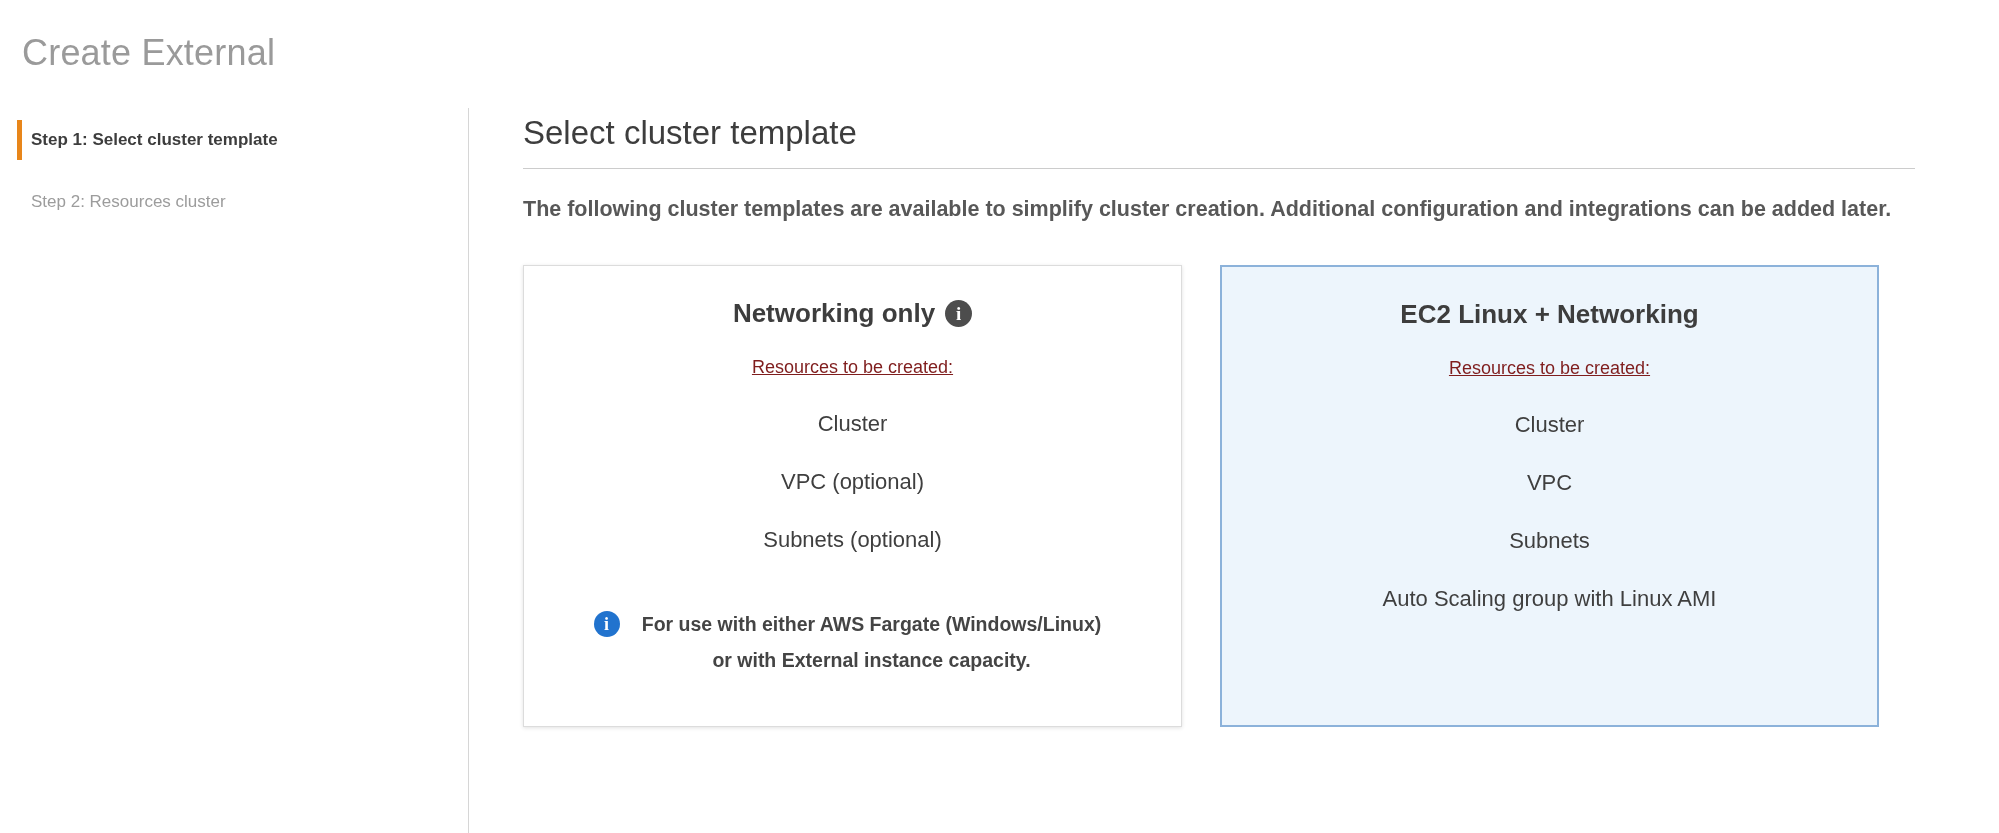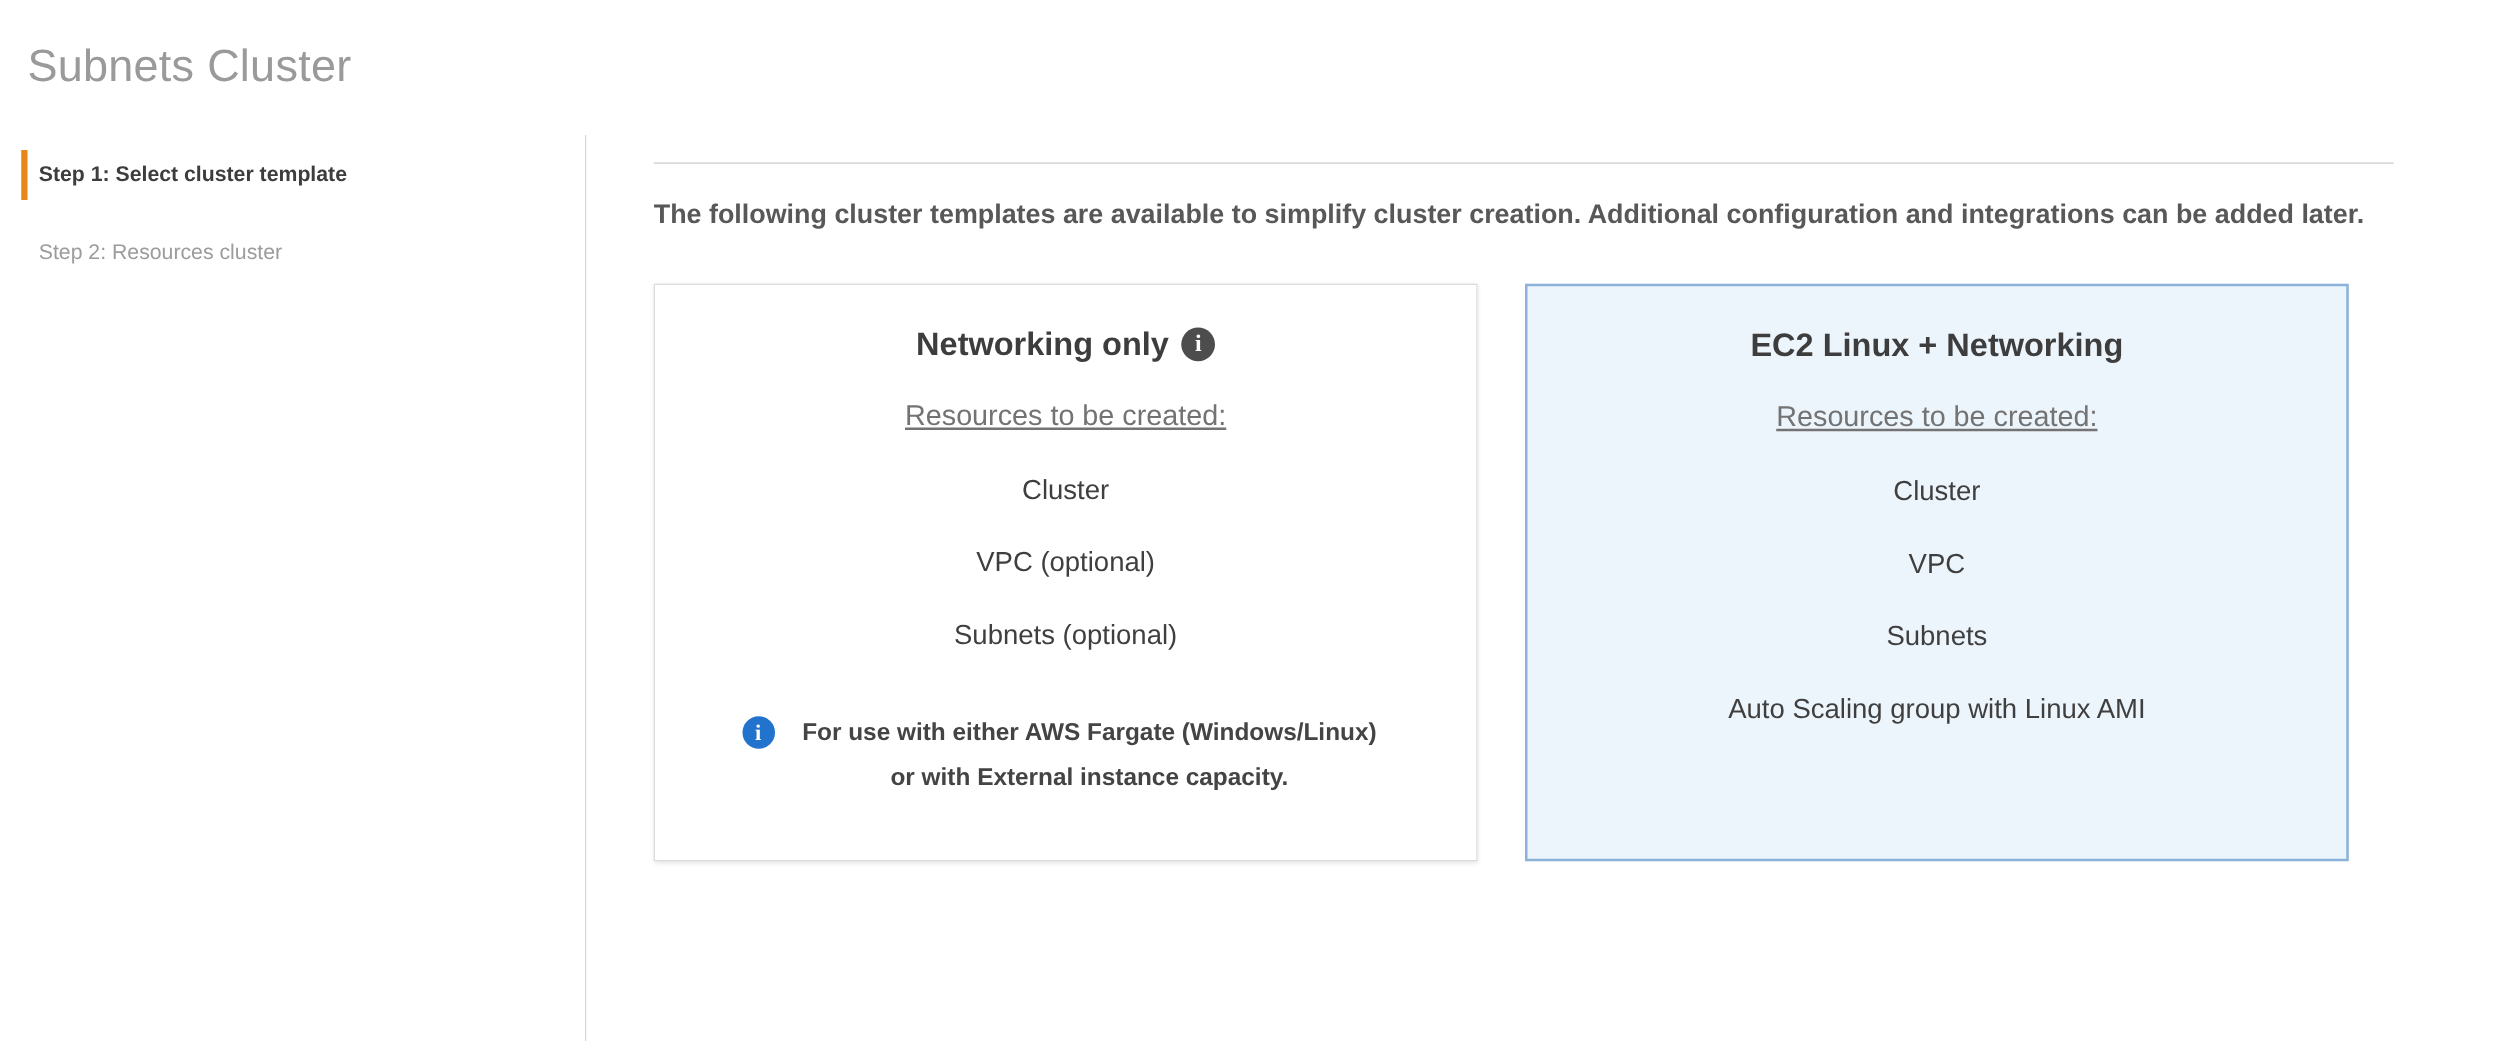--- a/index.html
+++ b/index.html
@@ -111,22 +111,22 @@
     color: #ffffff;
     font-family: "Liberation Serif", "DejaVu Serif", serif;
     font-size: 19px;
     font-weight: bold;
     flex: 0 0 27px;
     cursor: pointer;
   }
   .info-icon.blue { background: #2173ce; }
   .resources-heading {
     margin-top: 26px;
-    font-size: 23px;
-    color: #737373;
+    font-size: 18px;
+    color: #7f1d1d;
     text-decoration: underline;
   }
   .resource-item {
     margin-top: 34px;
     font-size: 22px;
     color: #3f3f3f;
     line-height: 24px;
   }
   .card-note {
     margin-top: auto;
@@ -145,30 +145,31 @@
   .card-note .info-icon {
     width: 26px; height: 26px;
     font-size: 18px;
     margin-top: 5px;
     flex: 0 0 26px;
   }
 </style>
 </head>
 <body>
 
-<h1 class="page-title">Subnets Cluster</h1>
+<h1 class="page-title">Create External</h1>
 
 <div class="layout-row">
 
   <nav class="step-nav">
     <div class="step-item active">Step 1: Select cluster template</div>
     <div class="step-item">Step 2: Resources cluster</div>
   </nav>
 
   <main class="main-content">
+    <h2 class="section-heading">Select cluster template</h2>
     <hr class="section-rule">
     <p class="section-desc">The following cluster templates are available to simplify cluster creation. Additional configuration and integrations can be added later.</p>
 
     <div class="cards-row">
 
       <div class="template-card">
         <div class="card-title">
           <span class="title-text">Networking only</span>
           <span class="info-icon">i</span>
         </div>

